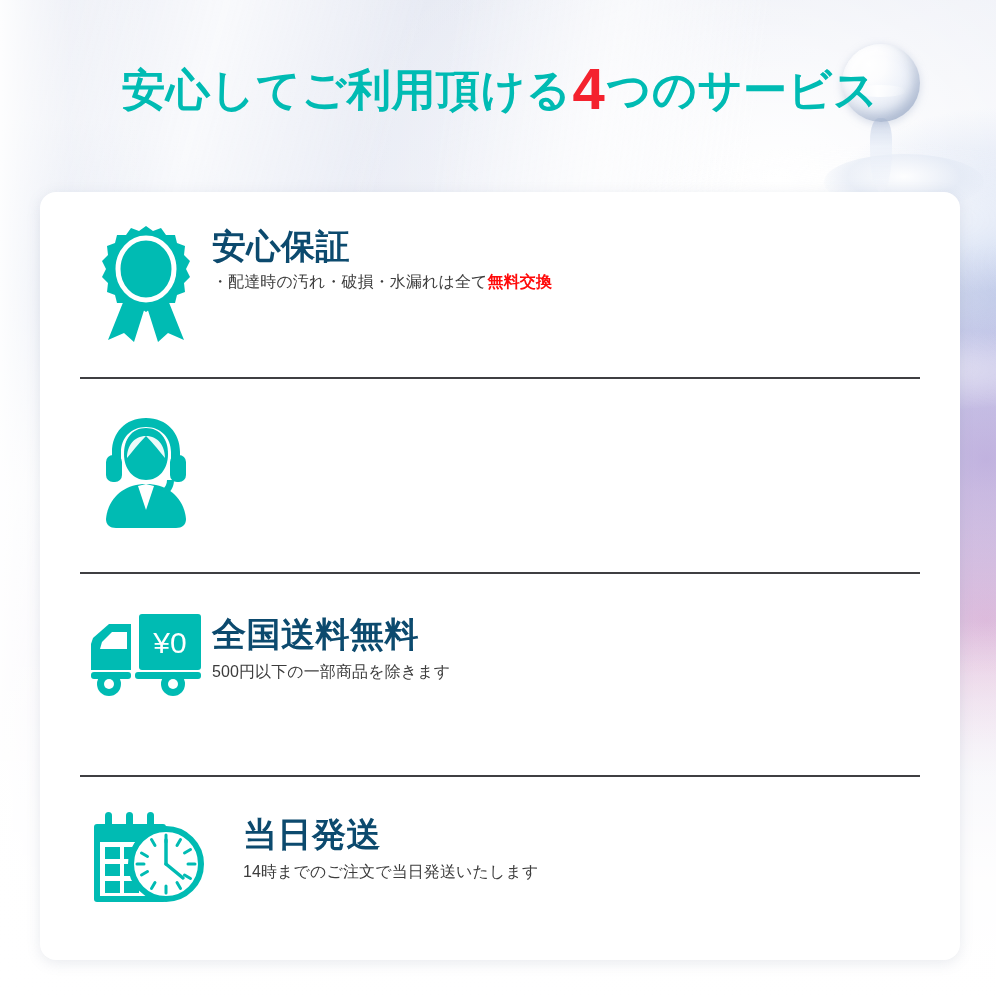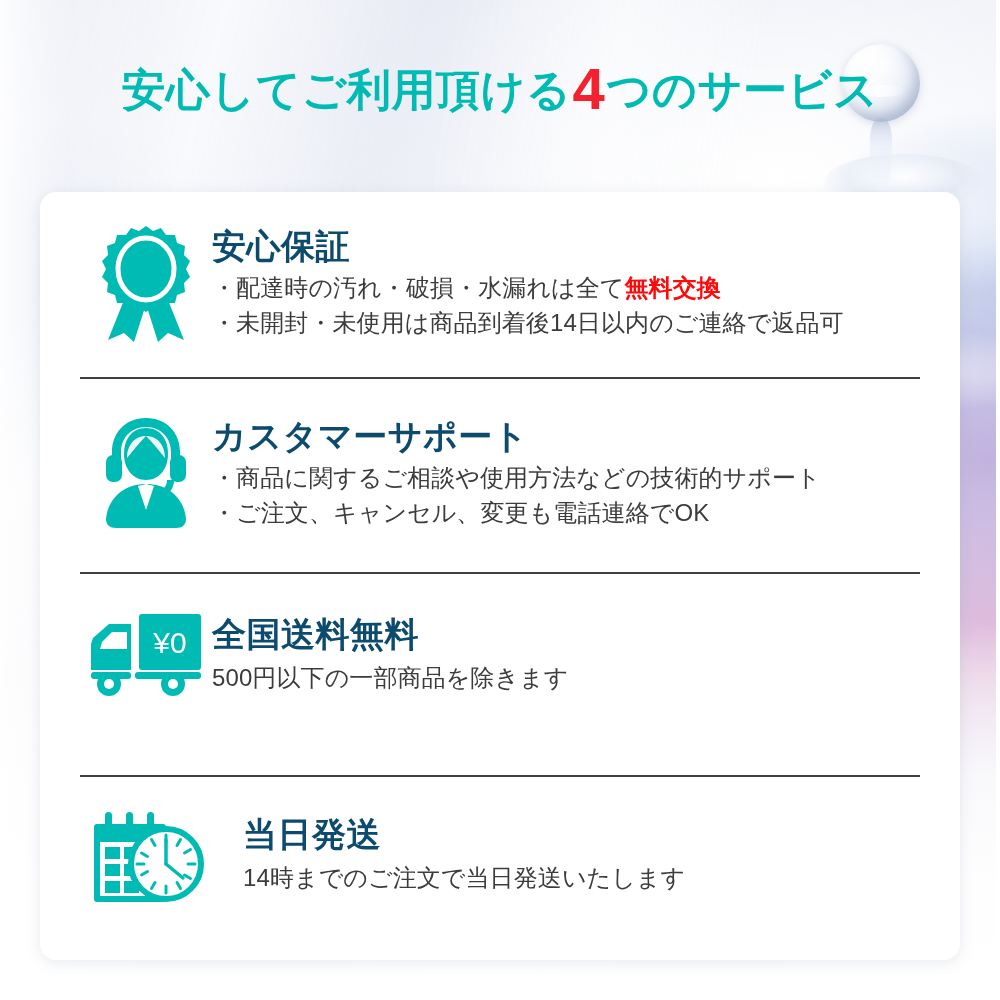--- a/index.html
+++ b/index.html
@@ -172,21 +172,21 @@
     color: #0c4a6e;
     font-weight: 700;
     font-size: 34px;
     line-height: 1.18;
     letter-spacing: 0.5px;
     margin: 0 0 4px 0;
     white-space: nowrap;
   }
   .service-line {
     color: #3C3C3C;
-    font-size: 24px;
+    font-size: 16px;
     line-height: 1.46;
     letter-spacing: 0.1px;
     white-space: nowrap;
   }
   .service-line .hl {
     color: #FF0A0A;
     font-weight: 700;
   }
 
   .divider {
@@ -248,21 +248,20 @@
                      L96 53 L90 59 L91 68 L83 71 L81 79 L72 79 L67 86 L59 83 L52 88
                      L45 83 L37 86 L32 79 L23 79 L21 71 L13 68 L14 59 L8 53 L12 45
                      L8 37 L14 31 L13 22 L21 19 L23 11 L32 11 L37 4 L45 7 Z"></path>
           </g>
           <ellipse cx="52" cy="45" rx="28" ry="31" fill="none" stroke="#ffffff" stroke-width="5"></ellipse>
         </svg>
       </div>
       <div class="service-body">
         <div class="service-title">安心保証</div>
         <div class="service-line"><span>・配達時の汚れ・破損・水漏れは全て</span><span class="hl">無料交換</span></div>
-        <div class="service-line">・未開封・未使用は商品到着後14日以内のご連絡で返品可</div>
       </div>
     </div>
 
     <div class="divider" id="div-1"></div>
 
     <div class="service svc-2" id="svc-2">
       <div class="service-icon">
         <svg width="104" height="116" viewBox="0 0 104 116" aria-hidden="true">
           <g fill="#00BBB3">
 
@@ -276,25 +275,20 @@
             <rect x="76" y="41" width="16" height="27" rx="7"></rect>
 
             <path d="M80 66 C80 78 70 85 58 86 L58 79 C67 78 73 74 73 66 Z"></path>
             <circle cx="55" cy="83" r="6"></circle>
           </g>
 
           <path d="M52 70 L44 72 L52 96 L60 72 Z" fill="#ffffff"></path>
           <path d="M52 22 C44 30 38 38 33 44 C33 32 40 22 52 22 Z" fill="#ffffff" opacity="0.92"></path>
           <path d="M52 22 C60 30 66 38 71 44 C71 32 64 22 52 22 Z" fill="#ffffff" opacity="0.92"></path>
         </svg>
-      </div>
-      <div class="service-body">
-        <div class="service-title">カスタマーサポート</div>
-        <div class="service-line">・商品に関するご相談や使用方法などの技術的サポート</div>
-        <div class="service-line">・ご注文、キャンセル、変更も電話連絡でOK</div>
       </div>
     </div>
 
     <div class="divider" id="div-2"></div>
 
     <div class="service svc-3" id="svc-3">
       <div class="service-icon">
         <svg width="122" height="84" viewBox="0 0 122 84" aria-hidden="true">
           <g fill="#00BBB3">
 

